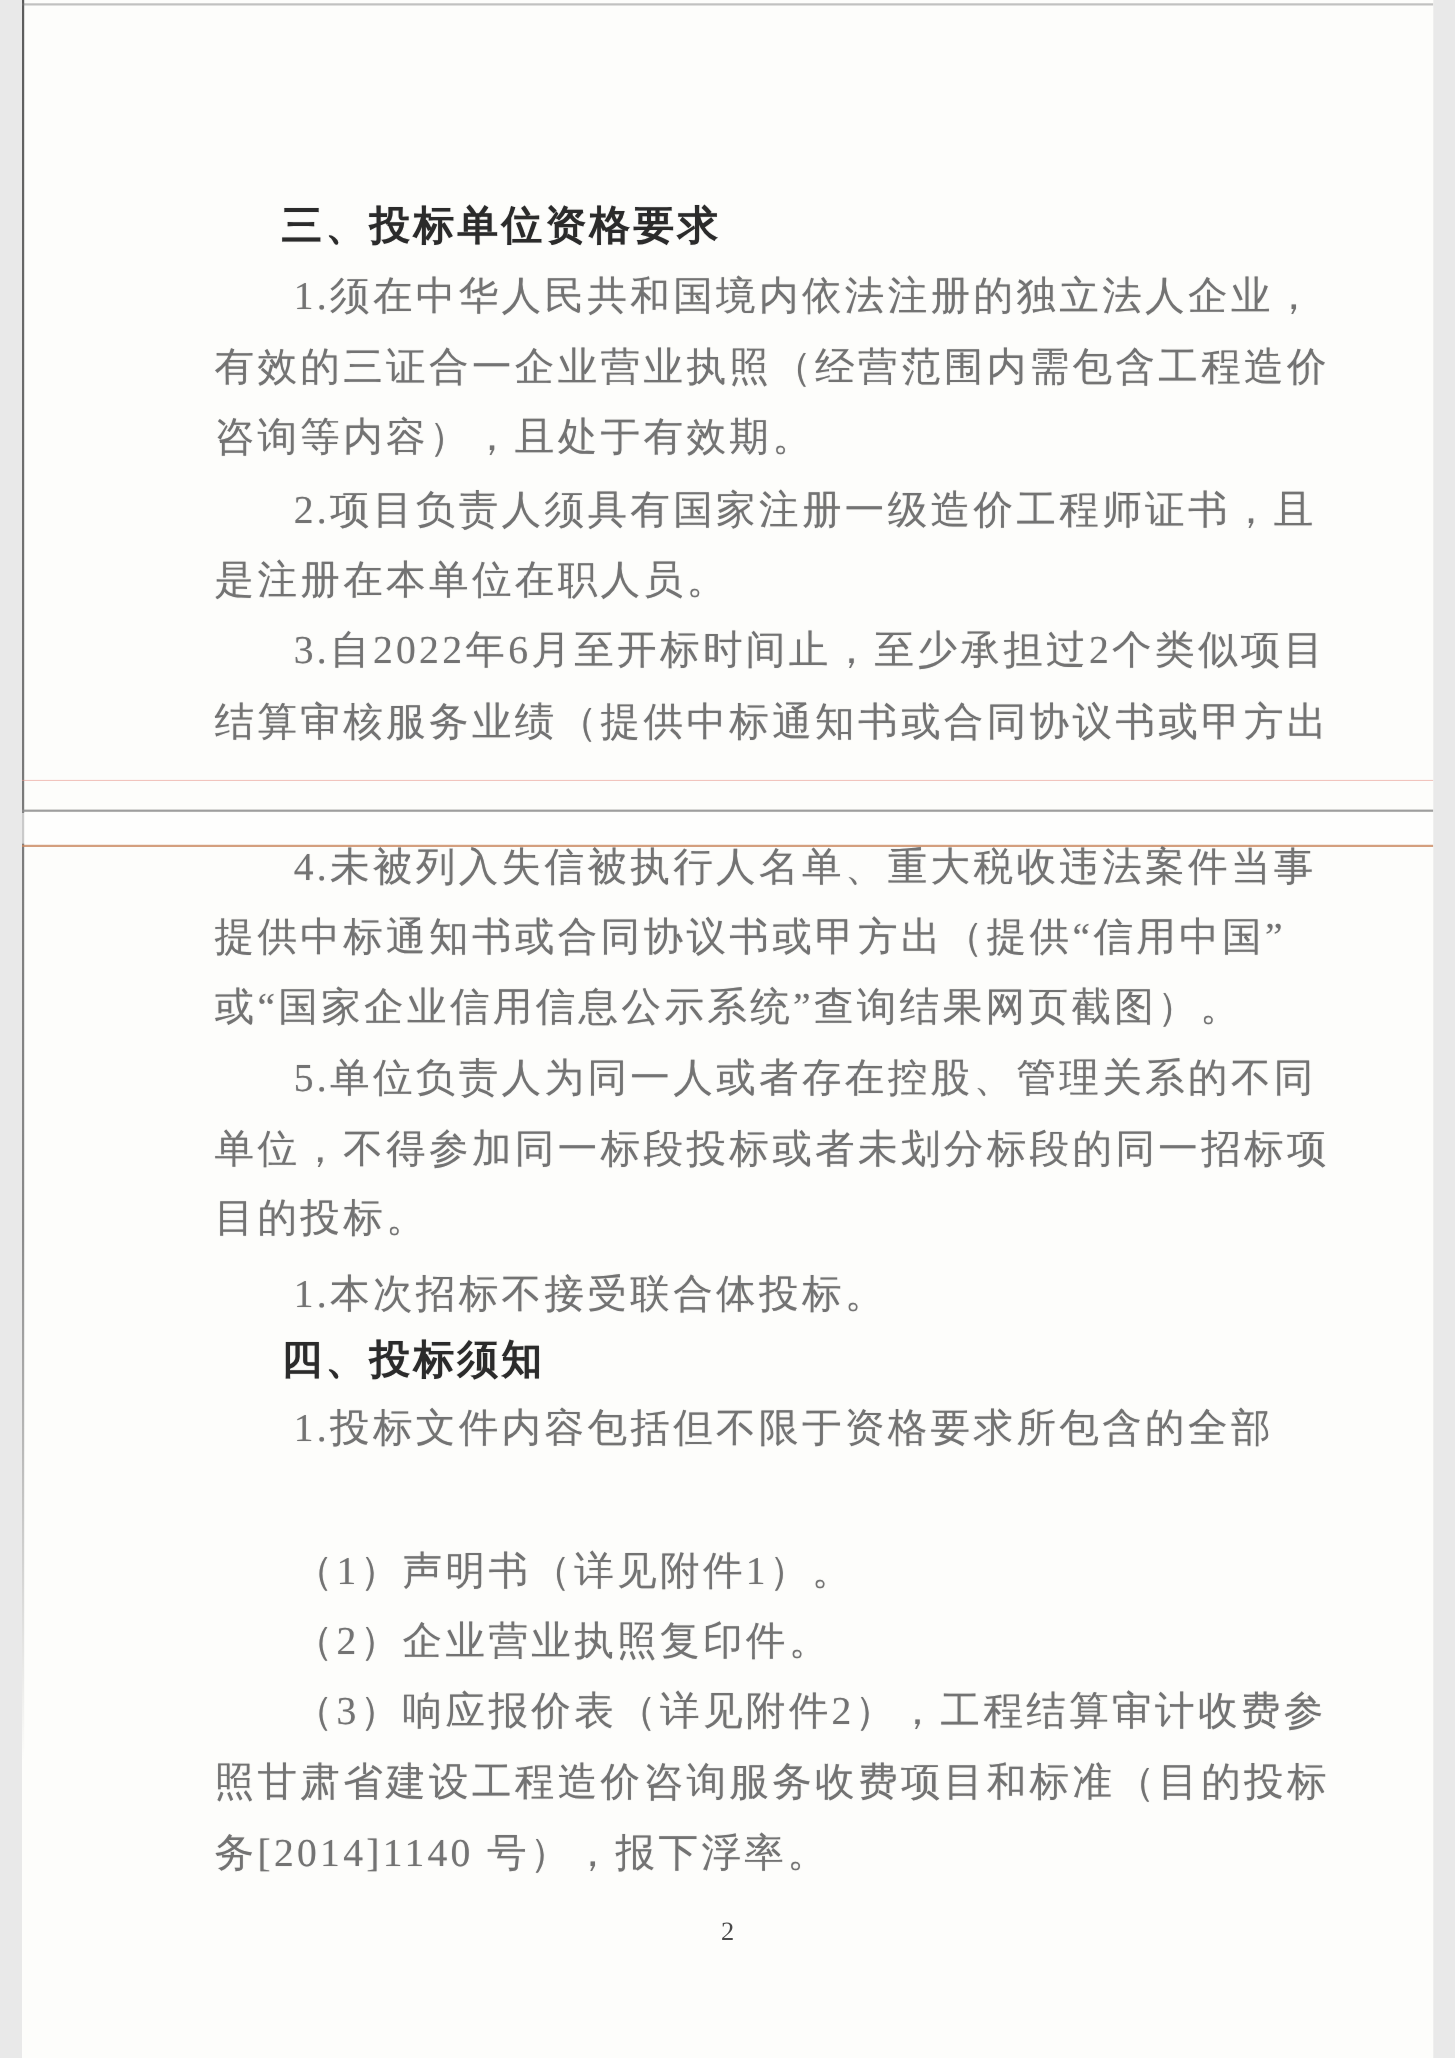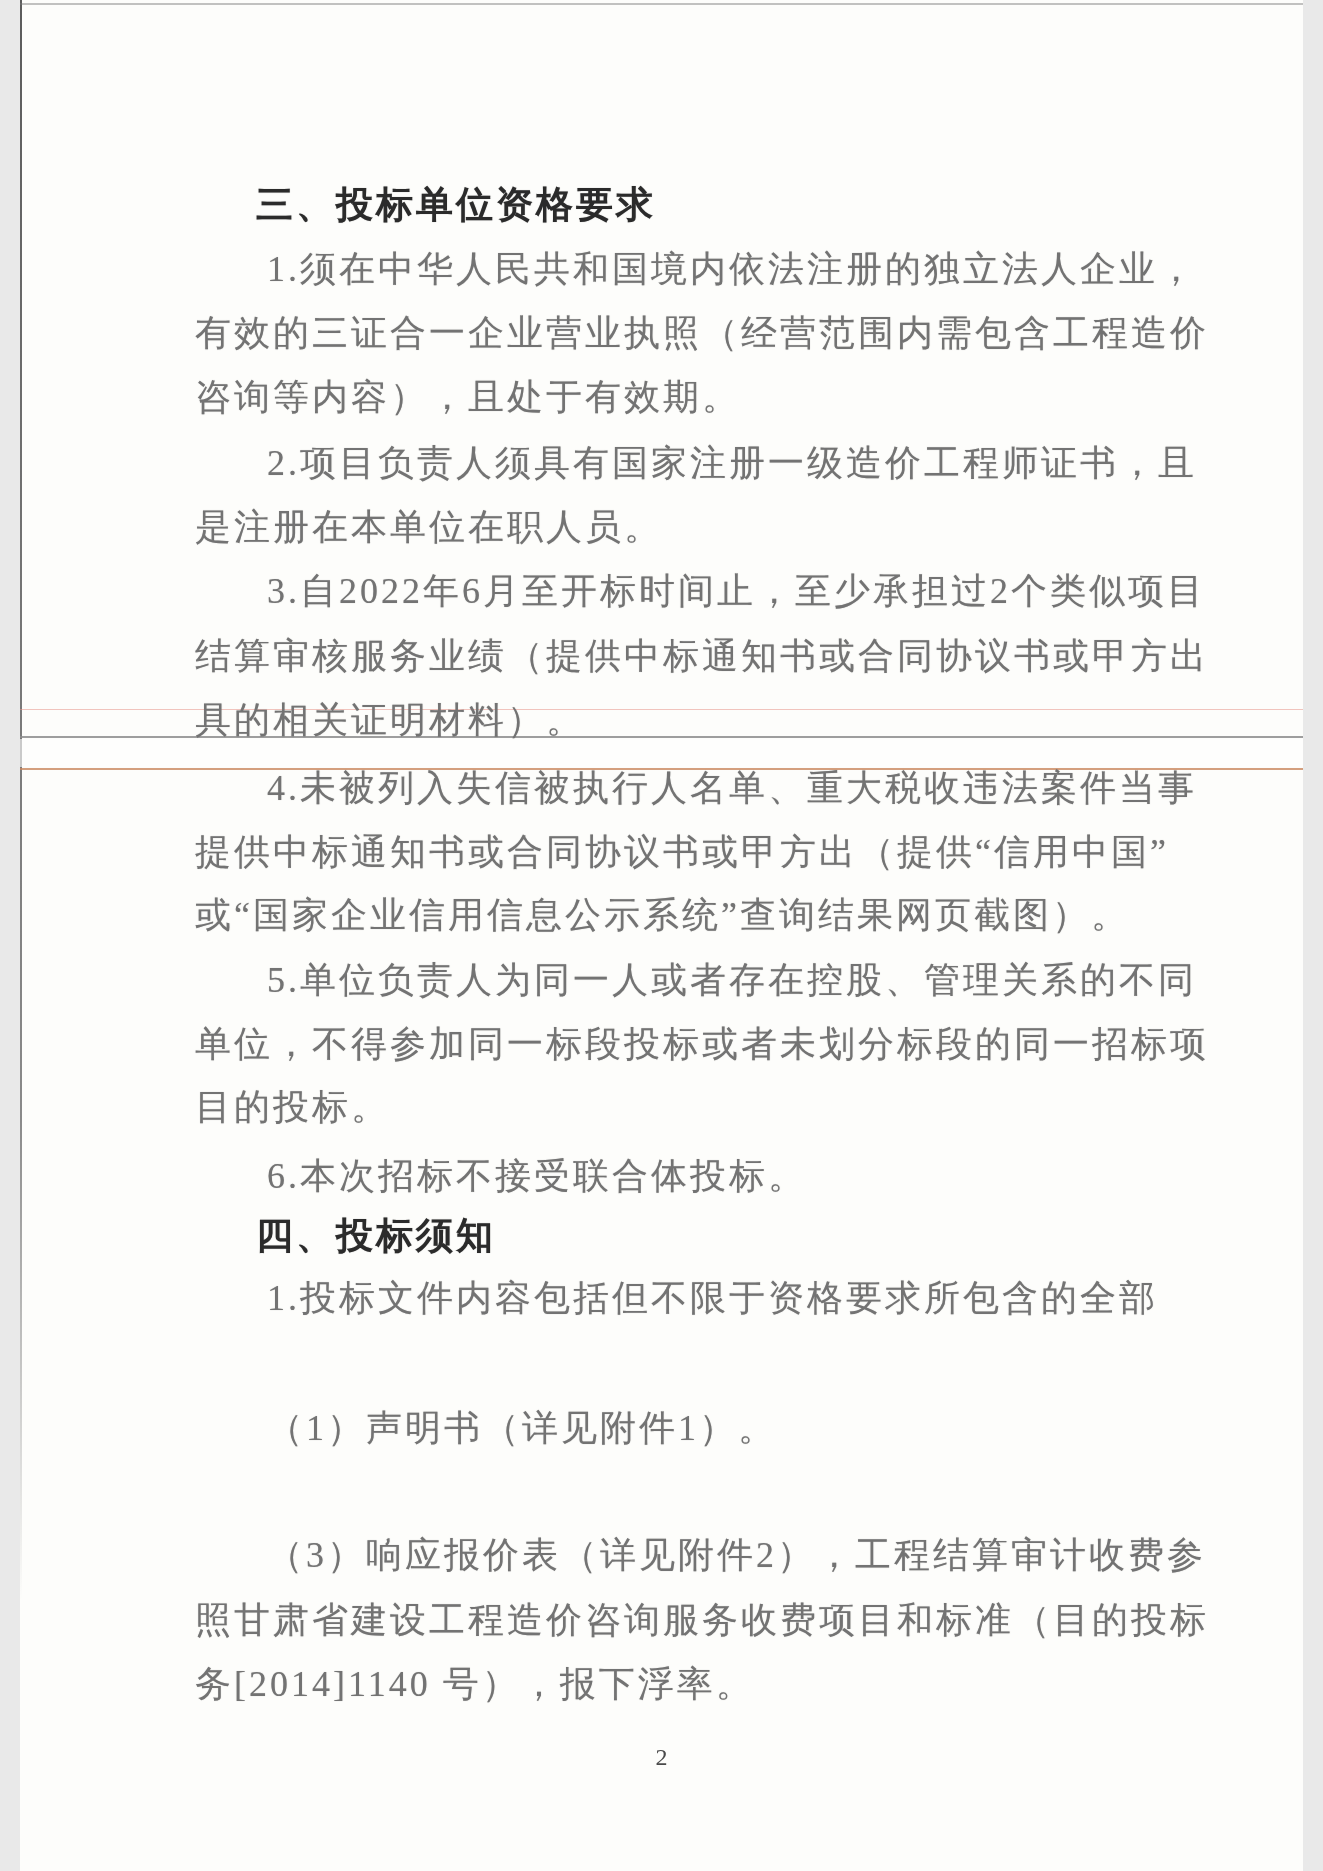--- a/index.html
+++ b/index.html
@@ -89,31 +89,31 @@
   </div>
 
   <div class="line heading" style="top:183px">三、投标单位资格要求</div>
   <div class="line indent" style="top:247px">1.须在中华人民共和国境内依法注册的独立法人企业，</div>
   <div class="line flush" style="top:375px">咨询等内容），且处于有效期。</div>
   <div class="line flush" style="top:311px">有效的三证合一企业营业执照（经营范围内需包含工程造价</div>
   <div class="line indent" style="top:441px">2.项目负责人须具有国家注册一级造价工程师证书，且</div>
   <div class="line flush" style="top:505px">是注册在本单位在职人员。</div>
   <div class="line indent" style="top:569px">3.自2022年6月至开标时间止，至少承担过2个类似项目</div>
   <div class="line flush" style="top:634px">结算审核服务业绩（提供中标通知书或合同协议书或甲方出</div>
-  <div class="line flush" style="top:698px">具的相关证明材料）。</div>
   <div class="line indent" style="top:766px">4.未被列入失信被执行人名单、重大税收违法案件当事</div>
   <div class="line flush" style="top:830px">提供中标通知书或合同协议书或甲方出（提供“信用中国”</div>
   <div class="line flush" style="top:893px">或“国家企业信用信息公示系统”查询结果网页截图）。</div>
   <div class="line indent" style="top:958px">5.单位负责人为同一人或者存在控股、管理关系的不同</div>
   <div class="line flush" style="top:1022px">单位，不得参加同一标段投标或者未划分标段的同一招标项</div>
   <div class="line flush" style="top:1085px">目的投标。</div>
-  <div class="line indent" style="top:1154px">6.本次招标不接受联合体投标。</div>
+  <div class="line indent" style="top:1154px">1.本次招标不接受联合体投标。</div>
 
   <div class="line heading" style="top:1214px">四、投标须知</div>
   <div class="line indent" style="top:1276px">1.投标文件内容包括但不限于资格要求所包含的全部</div>
   <div class="line indent" style="top:1406px">（1）声明书（详见附件1）。</div>
+  <div class="line indent" style="top:1470px">（2）企业营业执照复印件。</div>
   <div class="line indent" style="top:1533px">（3）响应报价表（详见附件2），工程结算审计收费参</div>
   <div class="line flush" style="top:1598px">照甘肃省建设工程造价咨询服务收费项目和标准（目的投标</div>
   <div class="line flush" style="top:1662px">务[2014]1140 号），报下浮率。</div>
 
   <div class="page-number">2</div>
 
 </div>
 
 </body></html>

